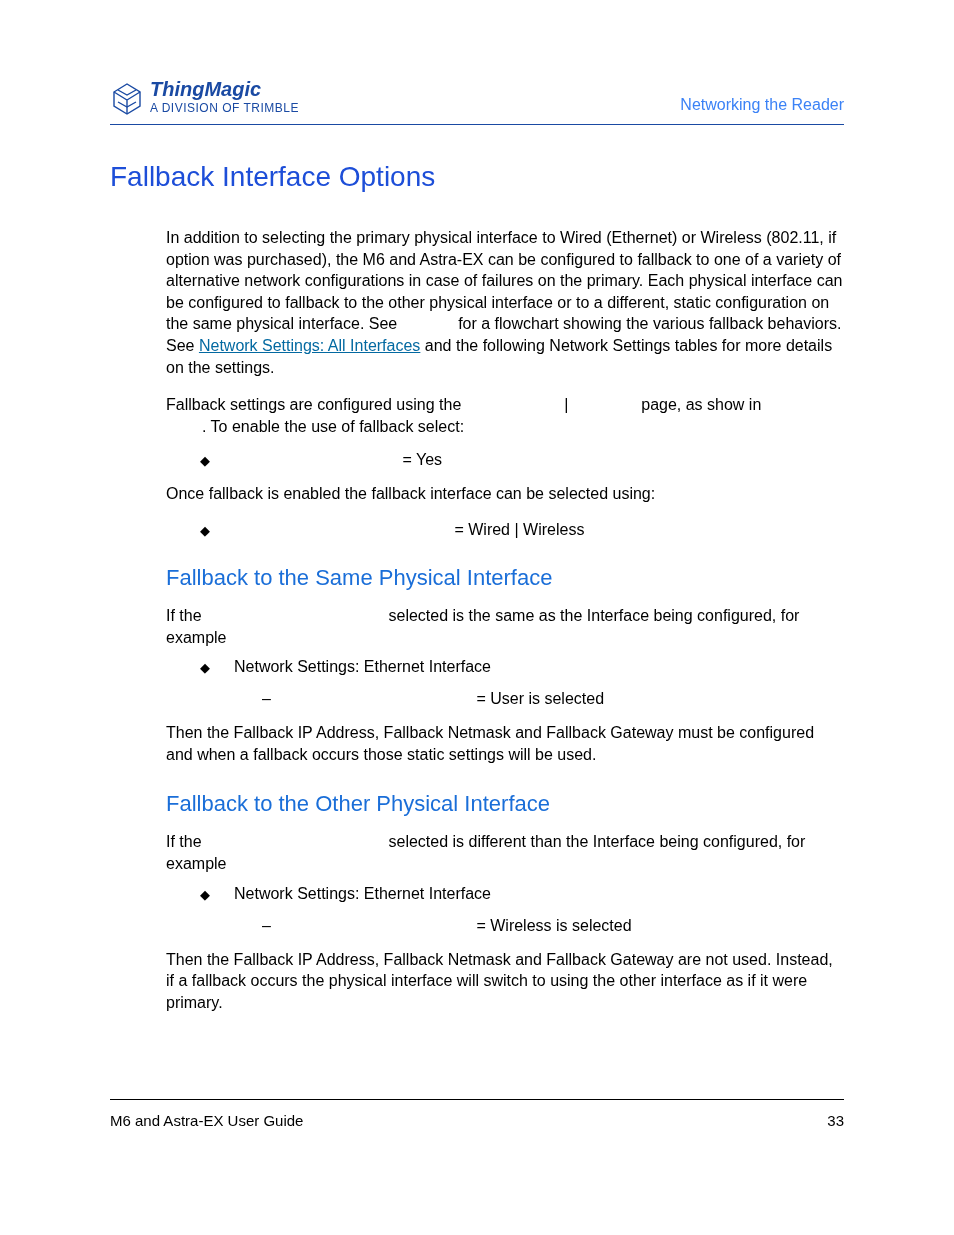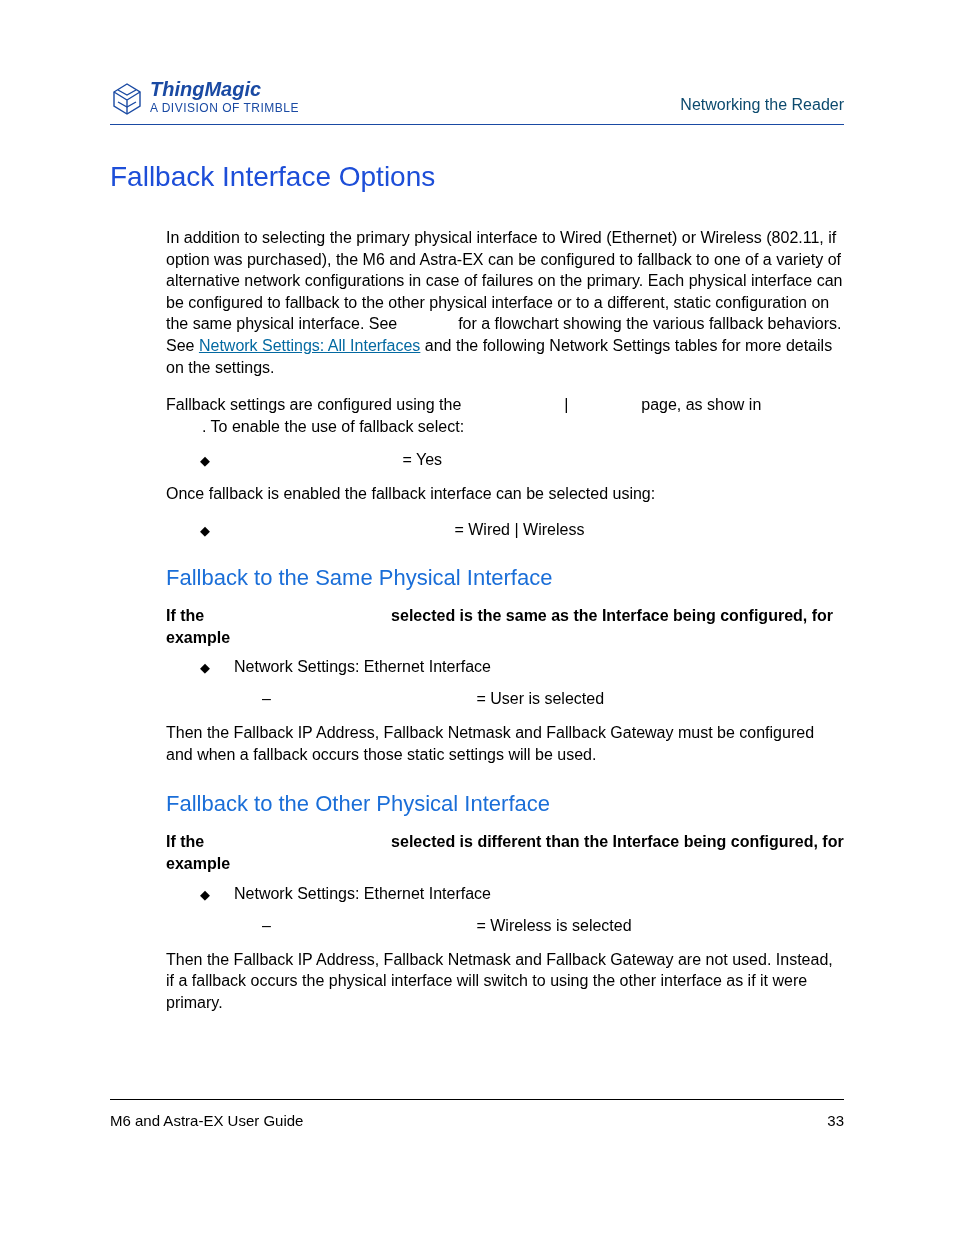--- a/index.html
+++ b/index.html
@@ -33,35 +33,35 @@
     color: #1a4aa3;
     font-size: 20px;
   }
   .logo-sub {
     font-size: 12px;
     color: #1a4aa3;
     letter-spacing: 0.5px;
   }
   .header-right {
     font-size: 16px;
-    color: #0c4a6e;
+    color: #3b82f6;
     padding-bottom: 4px;
   }
   h1.title {
     color: #1d4ed8;
     font-weight: normal;
     font-size: 28px;
     margin-bottom: 34px;
   }
   .body-text {
     margin-left: 56px;
     margin-right: 0;
   }
   p { margin-bottom: 16px; line-height: 1.35; }
-  p.tight { margin-bottom: 6px; font-weight: bold; }
+  p.tight { margin-bottom: 6px; }
   a.link { color: #0369a1; text-decoration: underline; }
   .bullet-row {
     display: flex;
     align-items: baseline;
     margin-left: 34px;
     margin-bottom: 14px;
   }
   .bullet-row.sub { margin-left: 96px; }
   .bullet-dot {
     width: 34px;

